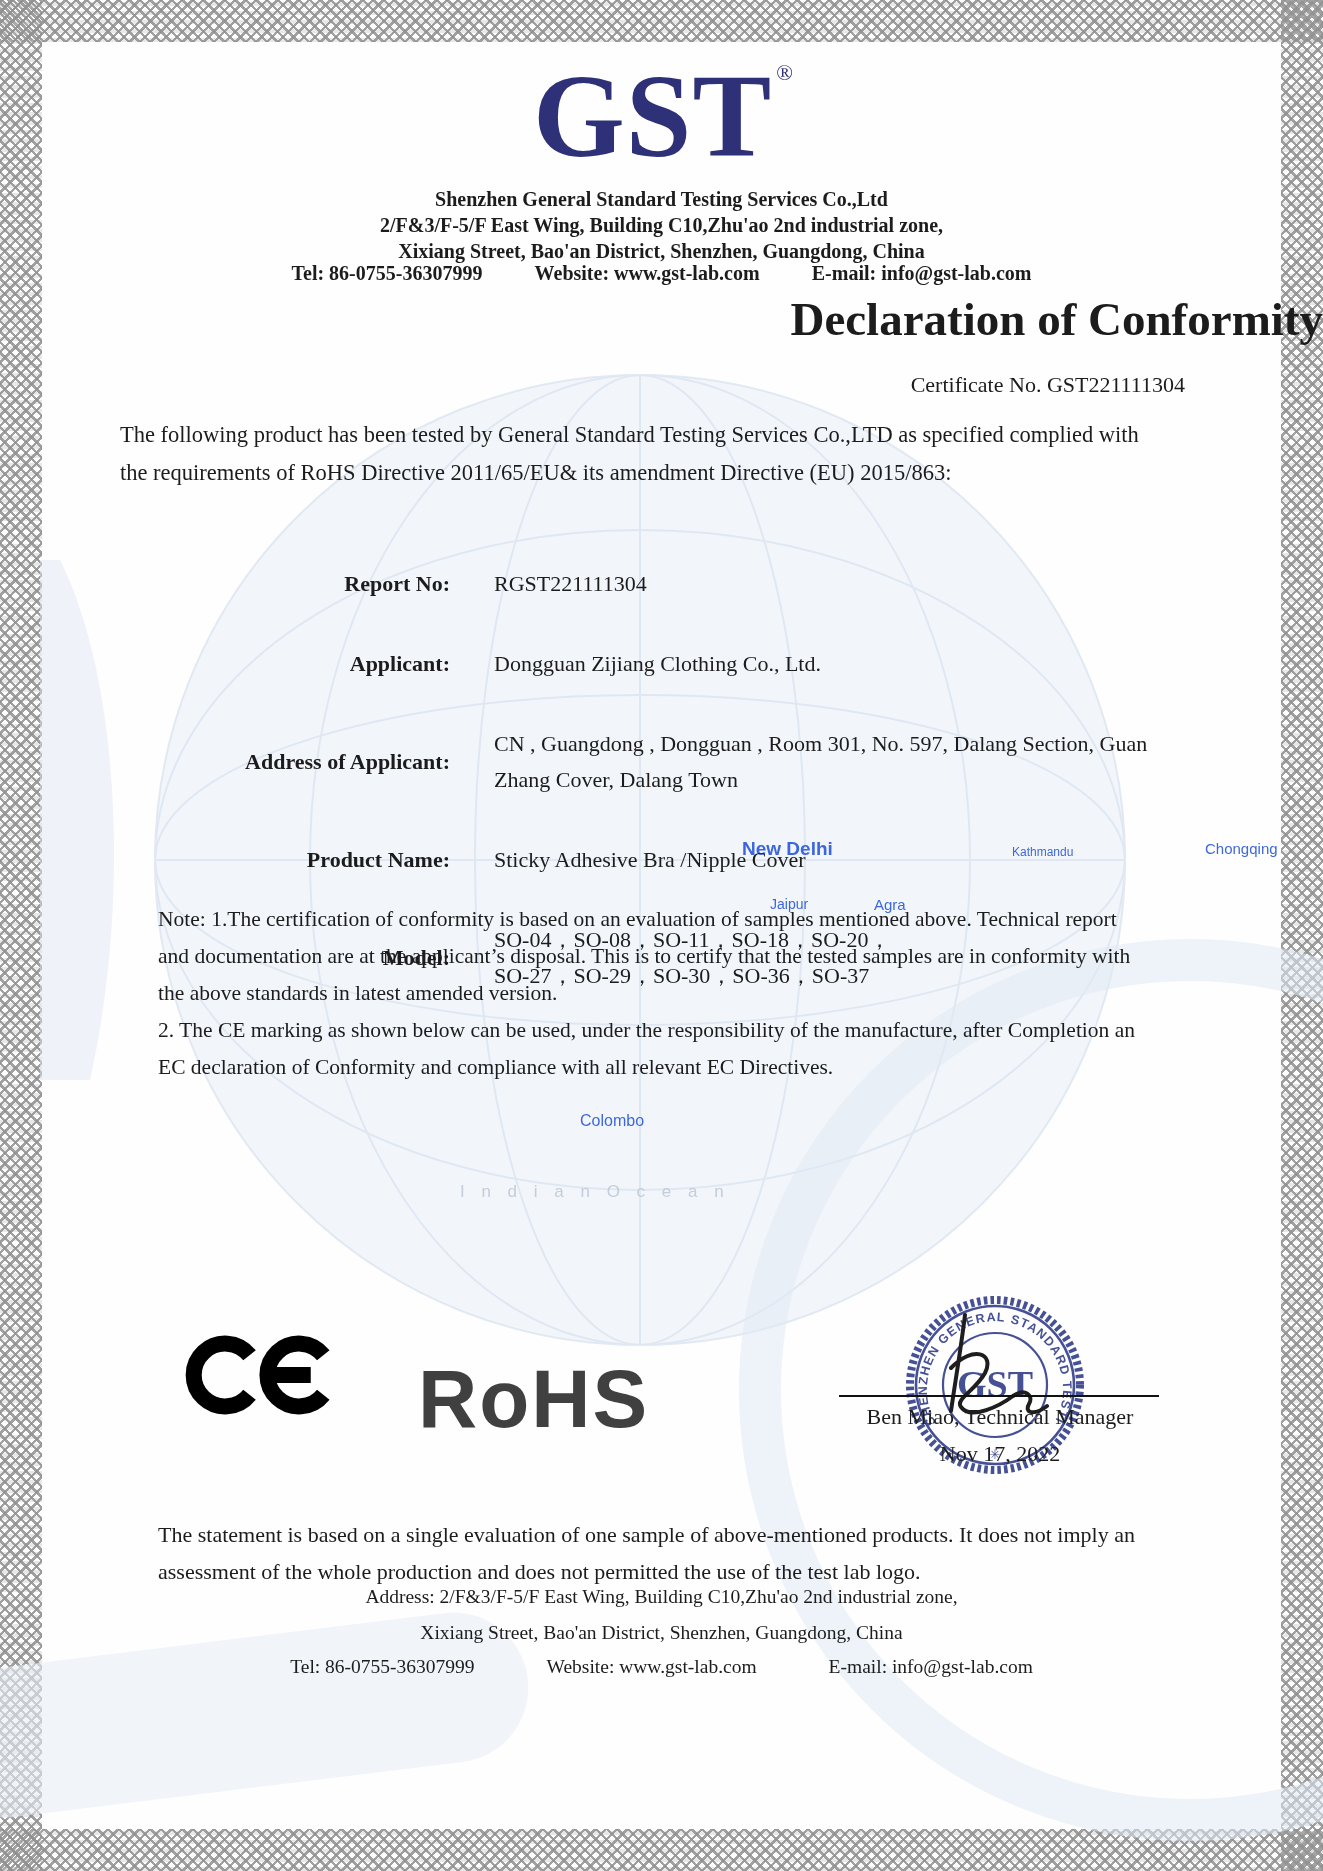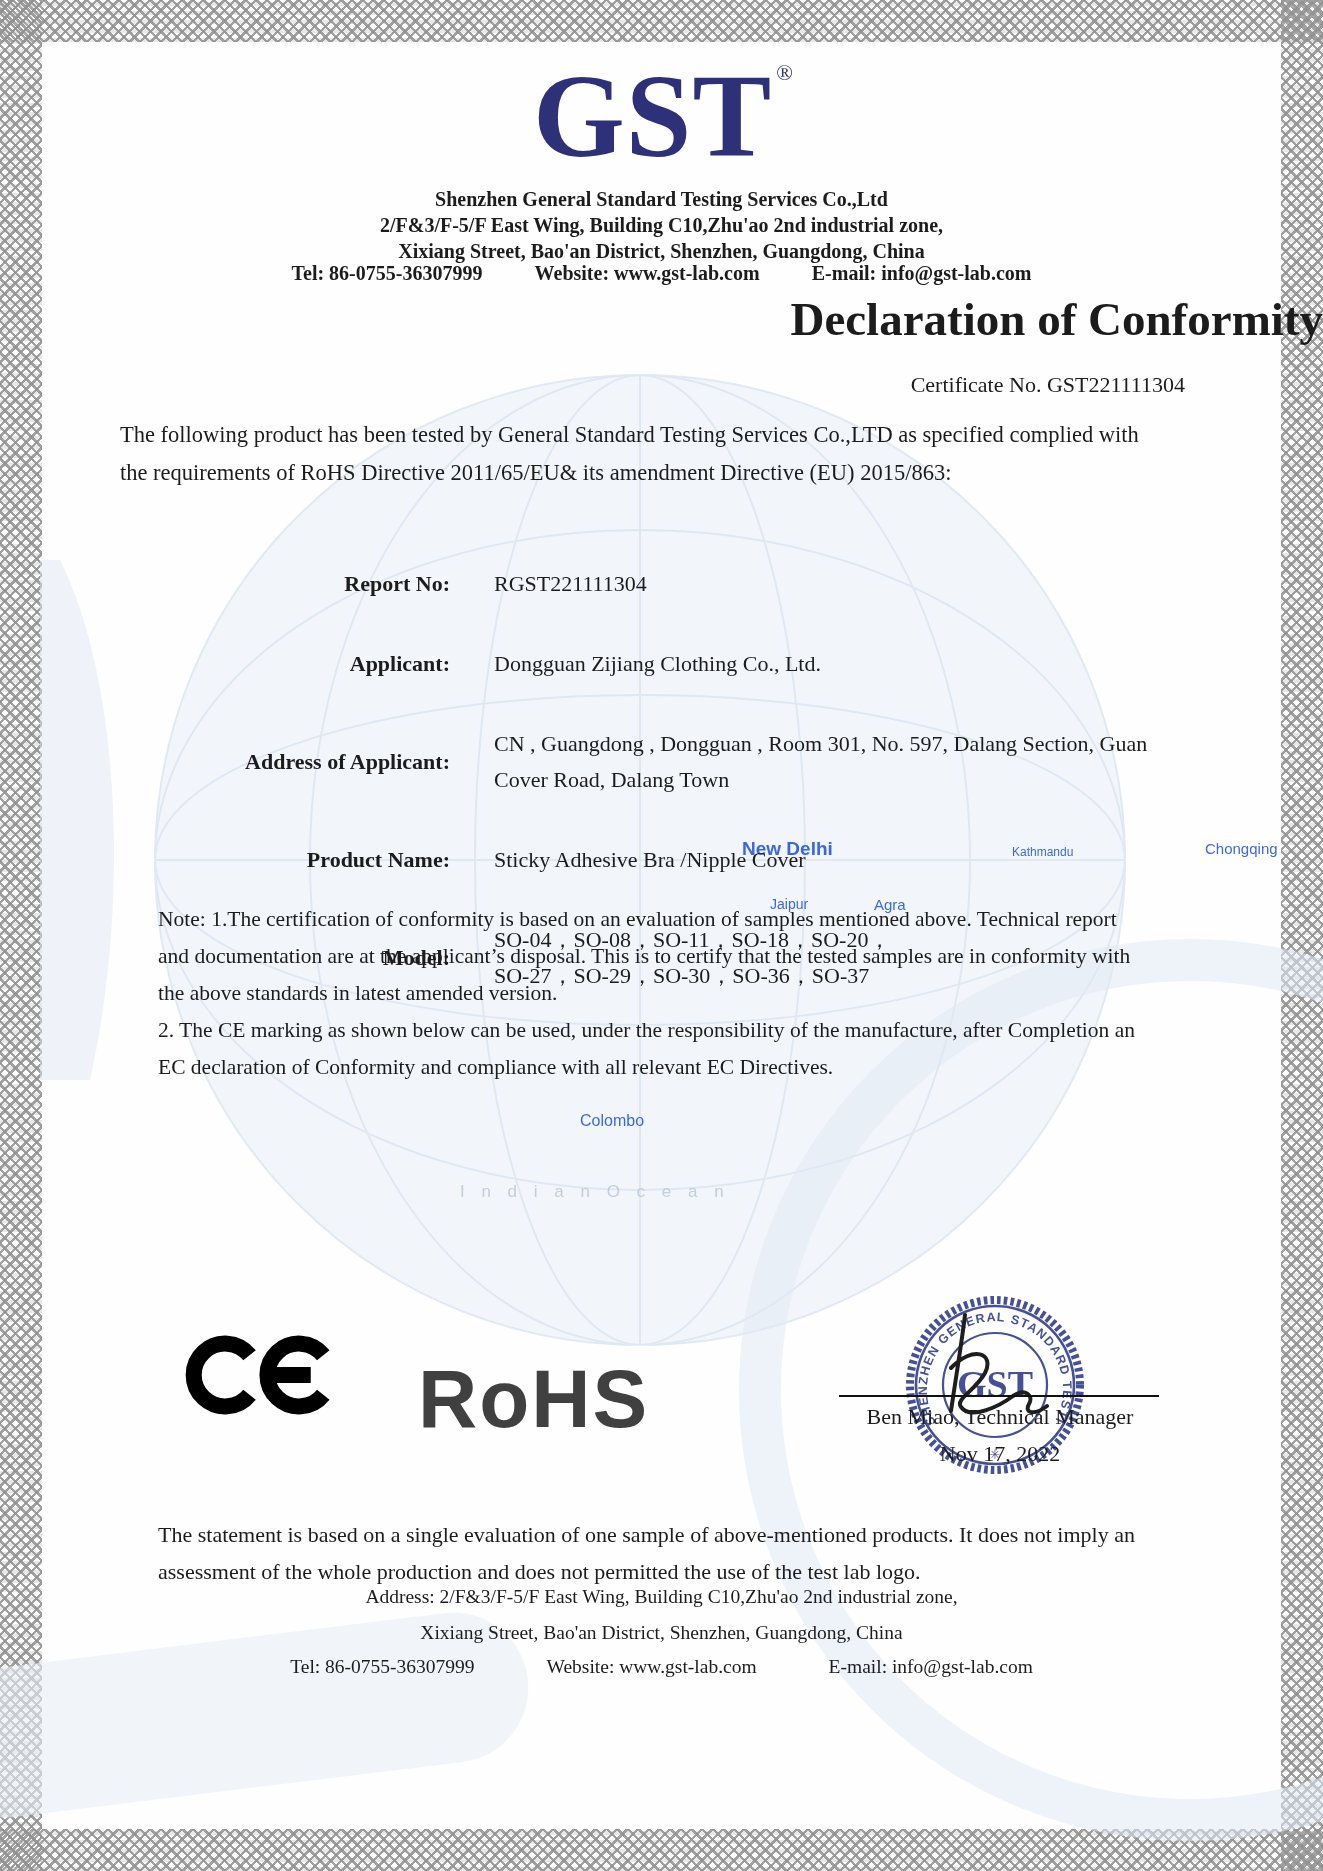--- a/index.html
+++ b/index.html
@@ -138,21 +138,21 @@
       </div>
 
     <div class="flabel">Applicant:</div>
     <div class="fvalue">
         <div class="vline">Dongguan Zijiang Clothing Co., Ltd.</div>
       </div>
 
     <div class="flabel">Address of Applicant:</div>
     <div class="fvalue">
       <div class="vline">CN , Guangdong , Dongguan , Room 301, No. 597, Dalang Section, Guan</div>
-      <div class="vline">Cover Road, Dalang Town</div>
+      <div class="vline">Zhang Cover, Dalang Town</div>
     </div>
 
     <div class="flabel">Product Name:</div>
     <div class="fvalue">
         <div class="vline">Sticky Adhesive Bra /Nipple Cover</div>
       </div>
 
     <div class="flabel">Model:</div>
     <div class="fvalue">
       <div class="vline">SO-04，SO-08，SO-11，SO-18，SO-20，</div>

